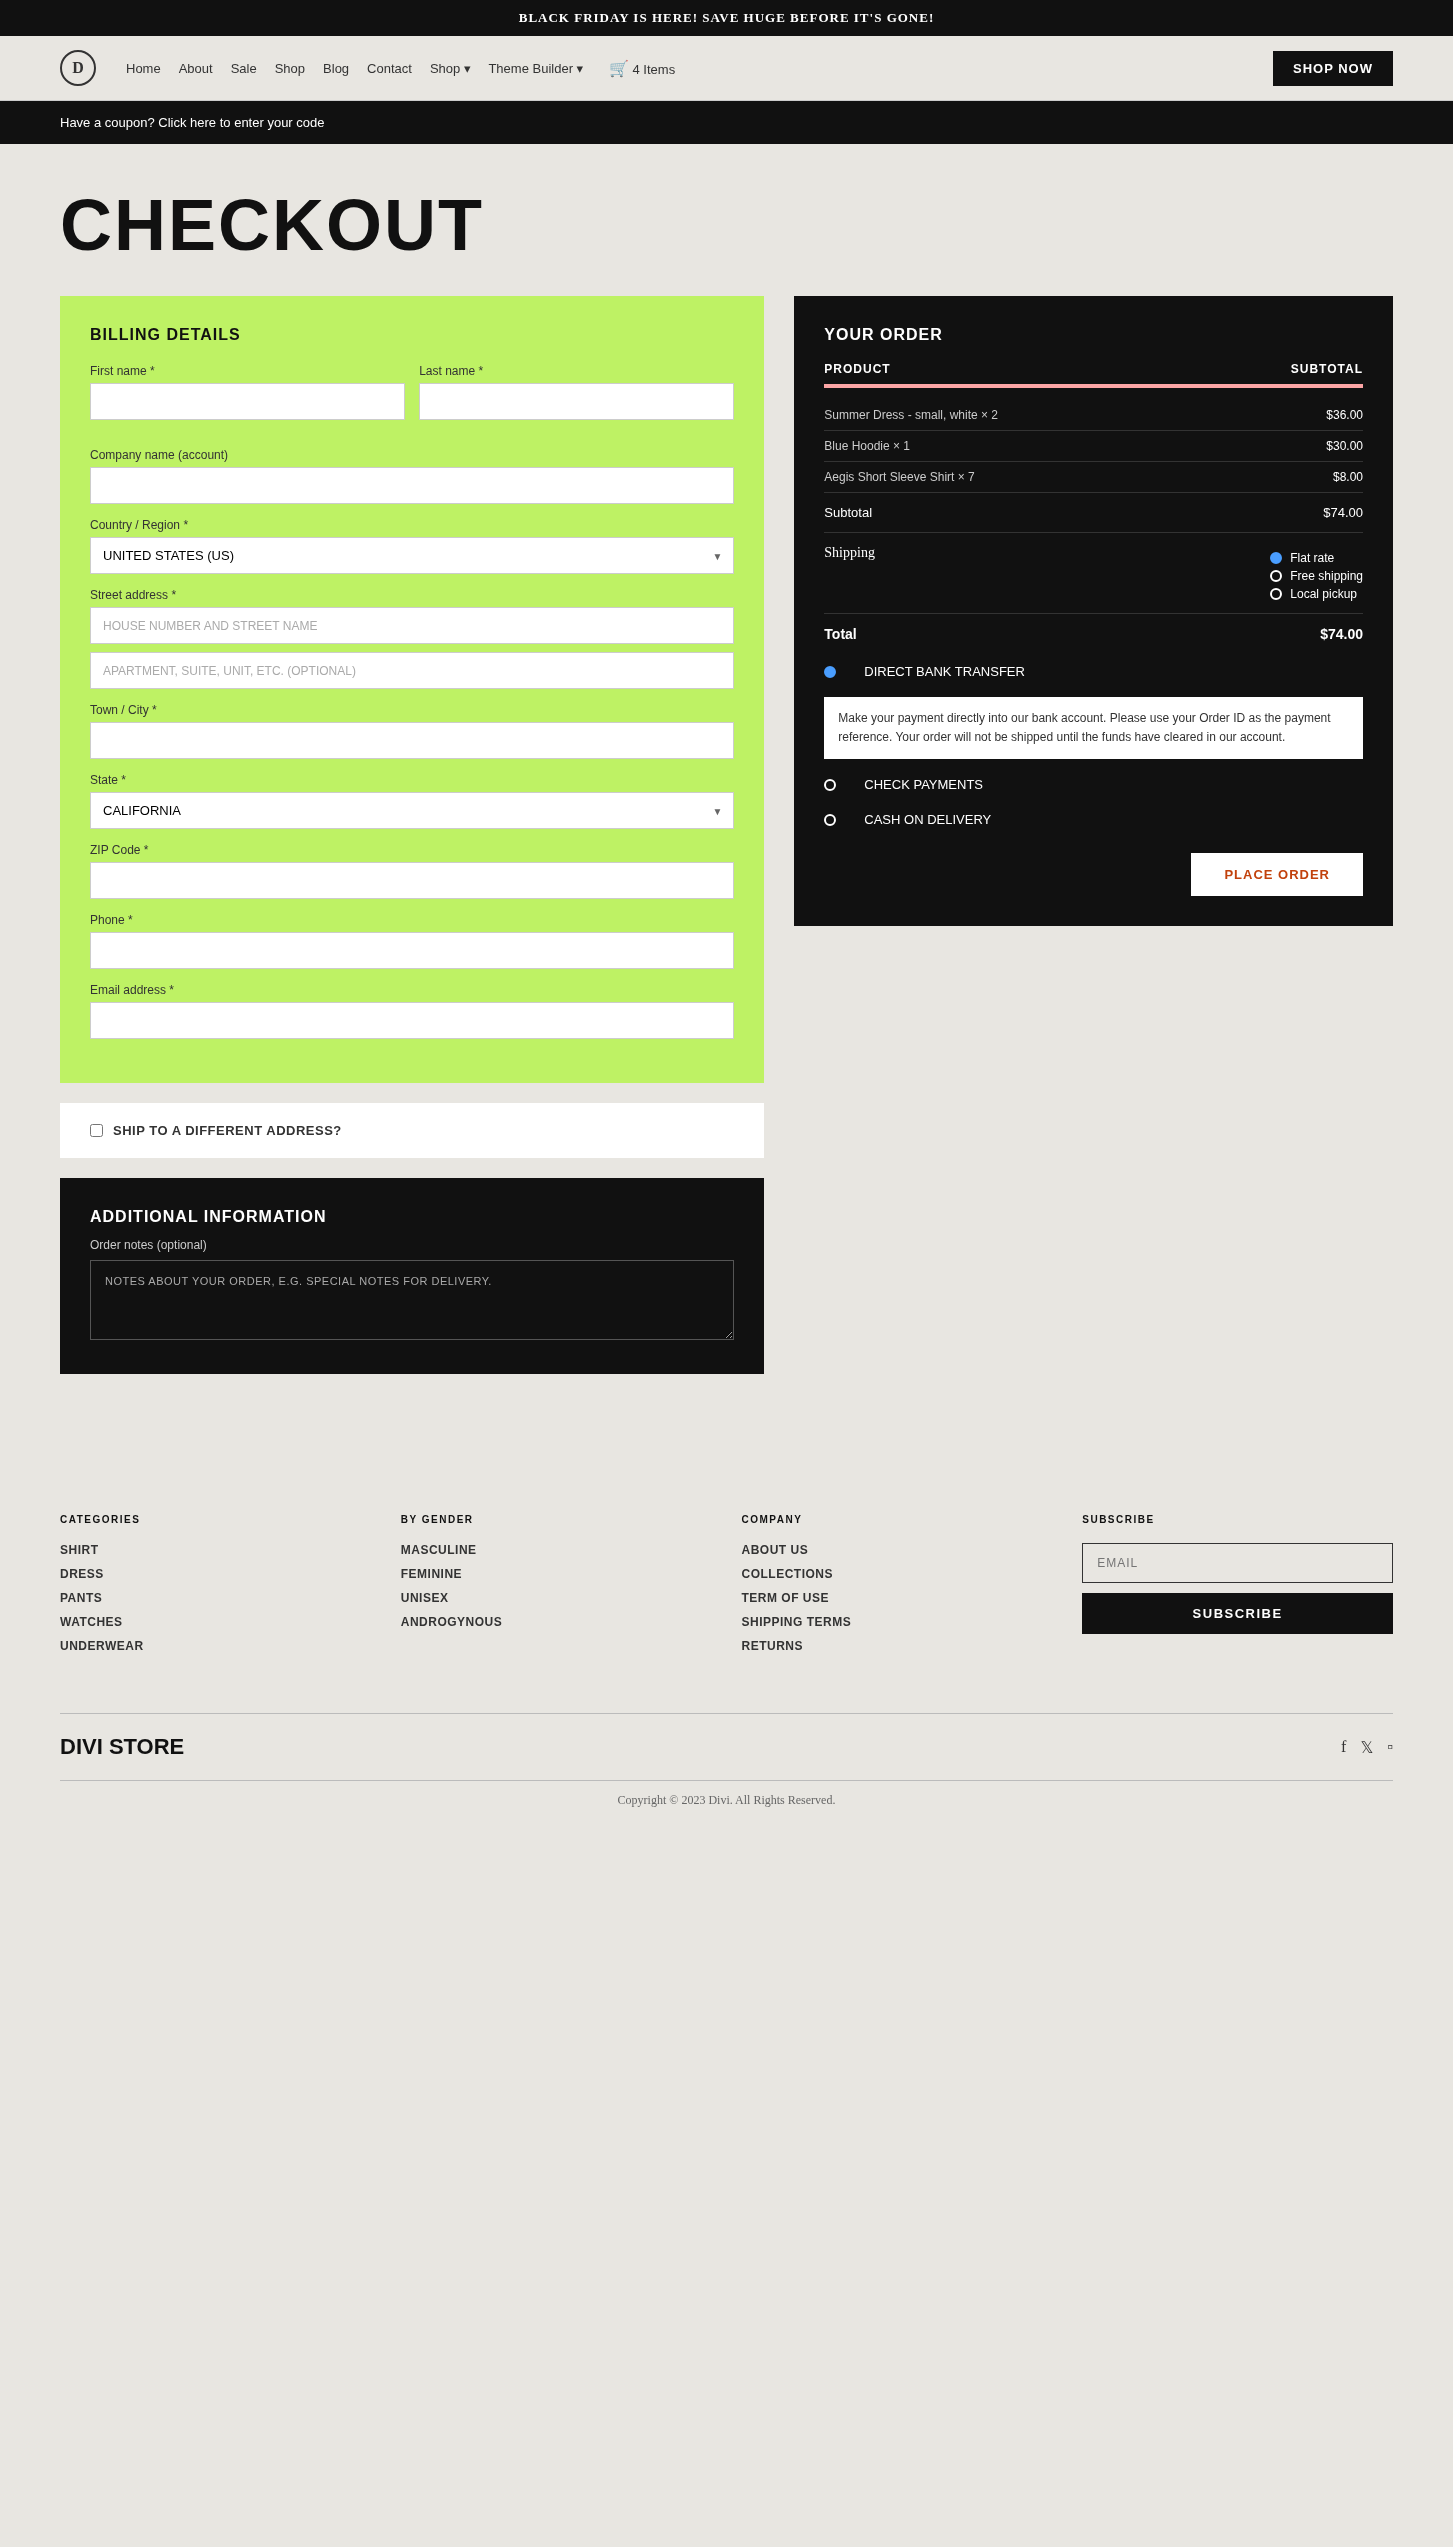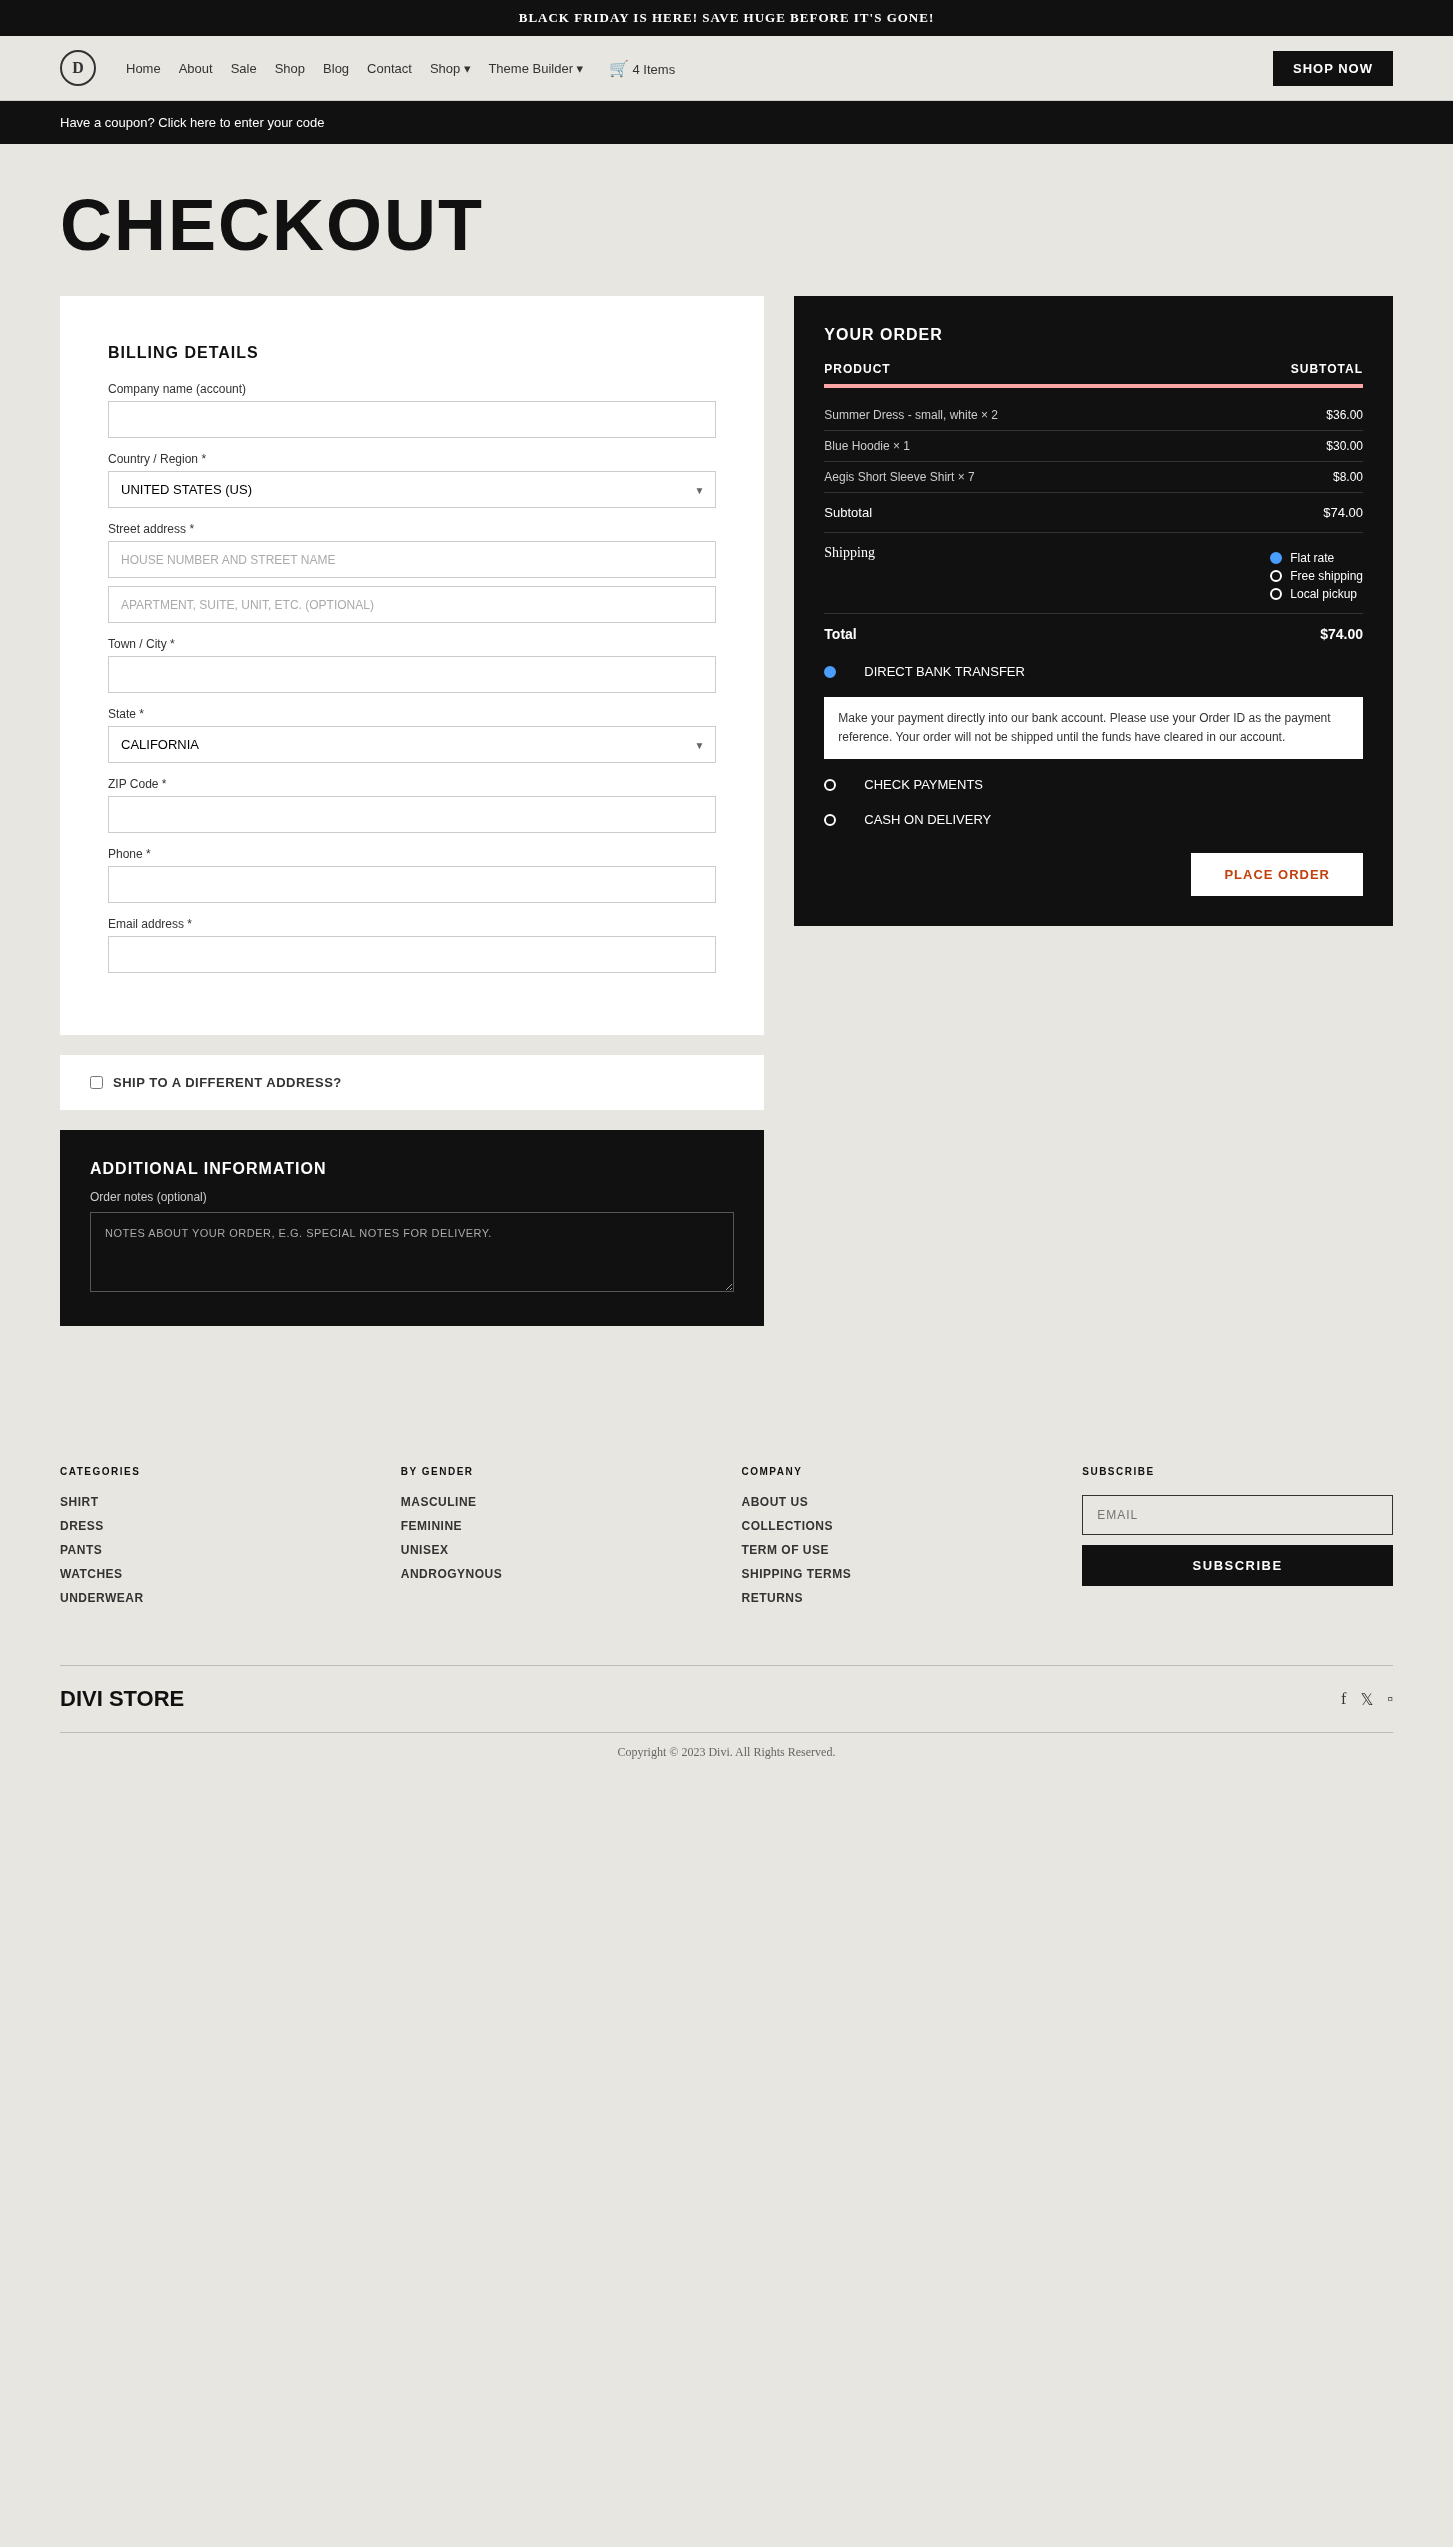--- a/index.html
+++ b/index.html
@@ -67,22 +67,22 @@
 
     .checkout-grid {
       display: grid;
       grid-template-columns: 1fr 0.85fr;
       gap: 30px;
       align-items: start;
     }
 
     
     .billing-card {
-      background: #ffffff;
-      padding: 48px;
+      background: #bef264;
+      padding: 30px;
     }
     .billing-title {
       font-size: 16px; font-weight: 700; letter-spacing: 1px;
       margin-bottom: 20px; font-family: sans-serif; color: #111;
     }
     .form-row {
       display: grid; grid-template-columns: 1fr 1fr; gap: 14px; margin-bottom: 14px;
     }
     .form-group {
       margin-bottom: 14px;
@@ -278,20 +278,30 @@
 <div class="main-content">
   <h1 class="page-title">CHECKOUT</h1>
 
   <div class="checkout-grid">
 
     <div>
 
       <div class="billing-card">
         <div class="billing-title">BILLING DETAILS</div>
 
+        <div class="form-row">
+          <div class="form-group">
+            <label class="form-label">First name *</label>
+            <input class="form-input" type="text" style="">
+          </div>
+          <div class="form-group">
+            <label class="form-label">Last name *</label>
+            <input class="form-input" type="text" style="">
+          </div>
+        </div>
 
         <div class="form-group">
           <label class="form-label">Company name (account)</label>
           <input class="form-input" type="text" style="">
         </div>
 
         <div class="form-group">
           <label class="form-label">Country / Region *</label>
           <div class="select-wrapper">
             <select class="form-select">

